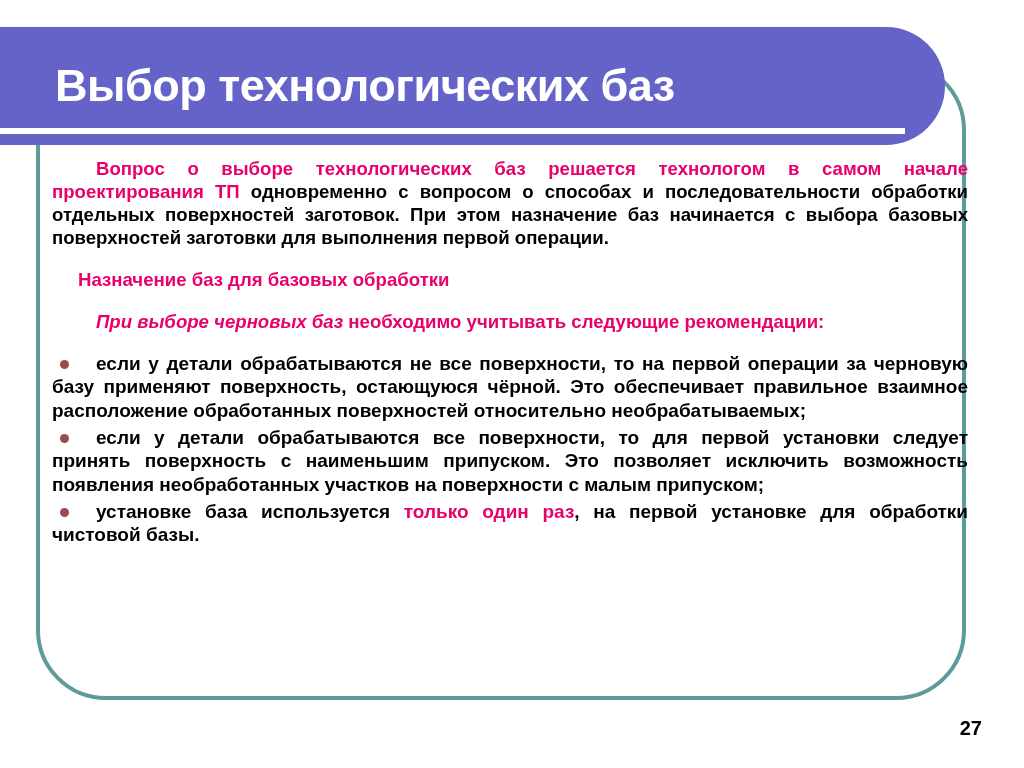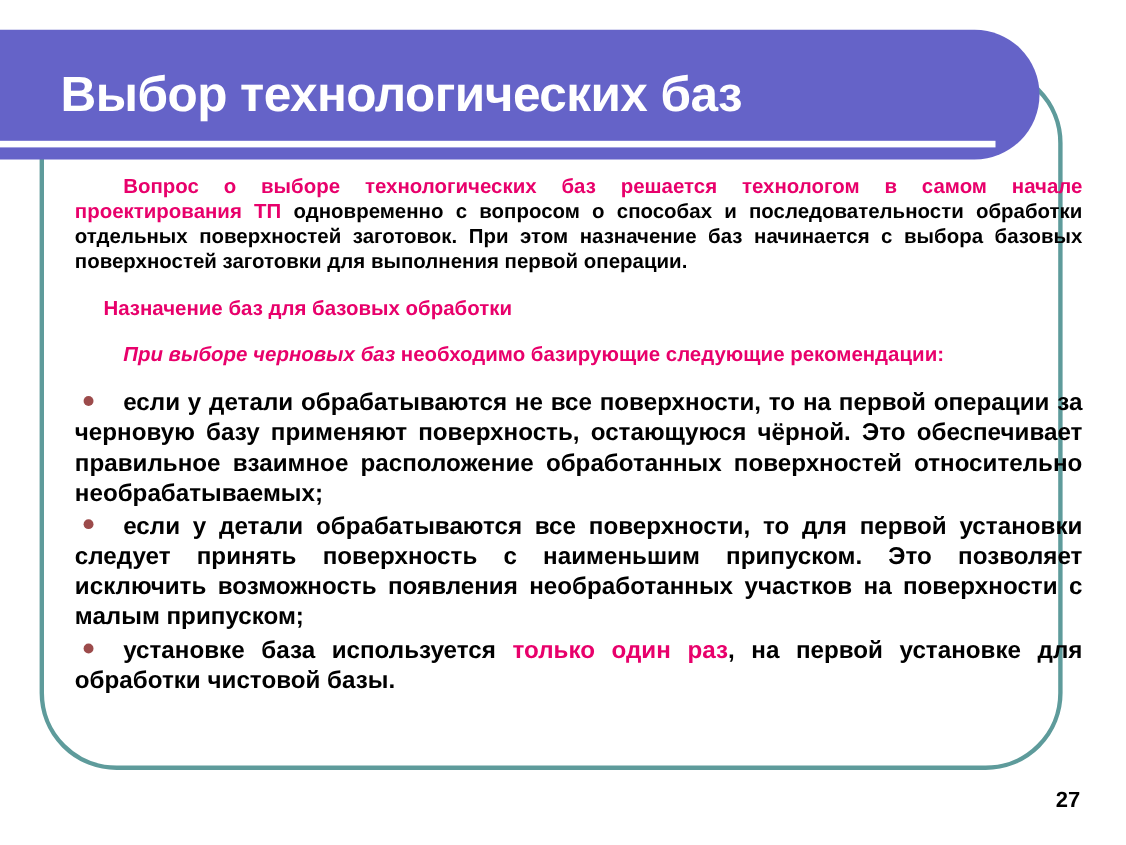--- a/index.html
+++ b/index.html
@@ -67,21 +67,21 @@
     font-size: 45px;
     font-weight: bold;
     line-height: 1.0;
     letter-spacing: -0.5px;
     white-space: nowrap;
   }
 
   
   #content {
     position: absolute;
-    left: 68px;
+    left: 52px;
     top: 157px;
     width: 916px;
     color: #000000;
     font-size: 18.6px;
     line-height: 1.245;
     font-weight: bold;
   }
 
   .para {
     margin: 0 0 0 0;
@@ -119,21 +119,21 @@
     font-size: 18.6px;
     line-height: 1.25;
   }
 
   
   .bullet-item {
     position: relative;
     padding-left: 0;
     text-align: justify;
     font-weight: bold;
-    font-size: 22px;
+    font-size: 19px;
     line-height: 1.245;
     margin-top: 3px;
   }
   .bullet-item .btext { display: block; text-indent: 44px; }
   .bullet-dot {
     position: absolute;
     left: 8px;
     top: 8px;
     width: 9px;
     height: 9px;
@@ -164,21 +164,21 @@
     <div id="title-text" style="color: rgb(255, 255, 255);">Выбор технологических баз</div>
   </div>
 
   <div id="content">
 
     <p class="para indent"><span class="pink" style="color: rgb(232, 0, 107);">Вопрос о выборе технологических баз решается технологом в самом начале проектирования ТП</span><span class="black"> одновременно с вопросом о способах и последовательности   обработки отдельных поверхностей заготовок. При этом назначение баз начинается с выбора базовых поверхностей заготовки для выполнения первой операции.</span></p>
 
     <p class="p-head">Назначение баз для базовых обработки</p>
 
 
-    <p class="p-rec"><span class="italic">При выборе черновых баз</span><span> необходимо базирующие следующие рекомендации:</span></p>
+    <p class="p-rec"><span class="italic">При выборе черновых баз</span><span> необходимо учитывать следующие рекомендации:</span></p>
 
     <div id="bullet-list">
         <div class="bullet-item">
           <span class="bullet-dot" style="background: rgb(156, 75, 75);"></span>
           <span class="btext"><span class="black">если у детали обрабатываются не все поверхности, то на первой операции за черновую базу применяют поверхность, остающуюся чёрной. Это обеспечивает правильное взаимное расположение обработанных поверхностей относительно необрабатываемых;</span></span>
         </div>
         <div class="bullet-item">
           <span class="bullet-dot" style="background: rgb(156, 75, 75);"></span>
           <span class="btext"><span class="black">если   у детали обрабатываются все поверхности, то для первой установки следует принять поверхность с наименьшим припуском. Это позволяет исключить возможность появления необработанных участков на поверхности с малым припуском;</span></span>
         </div>

